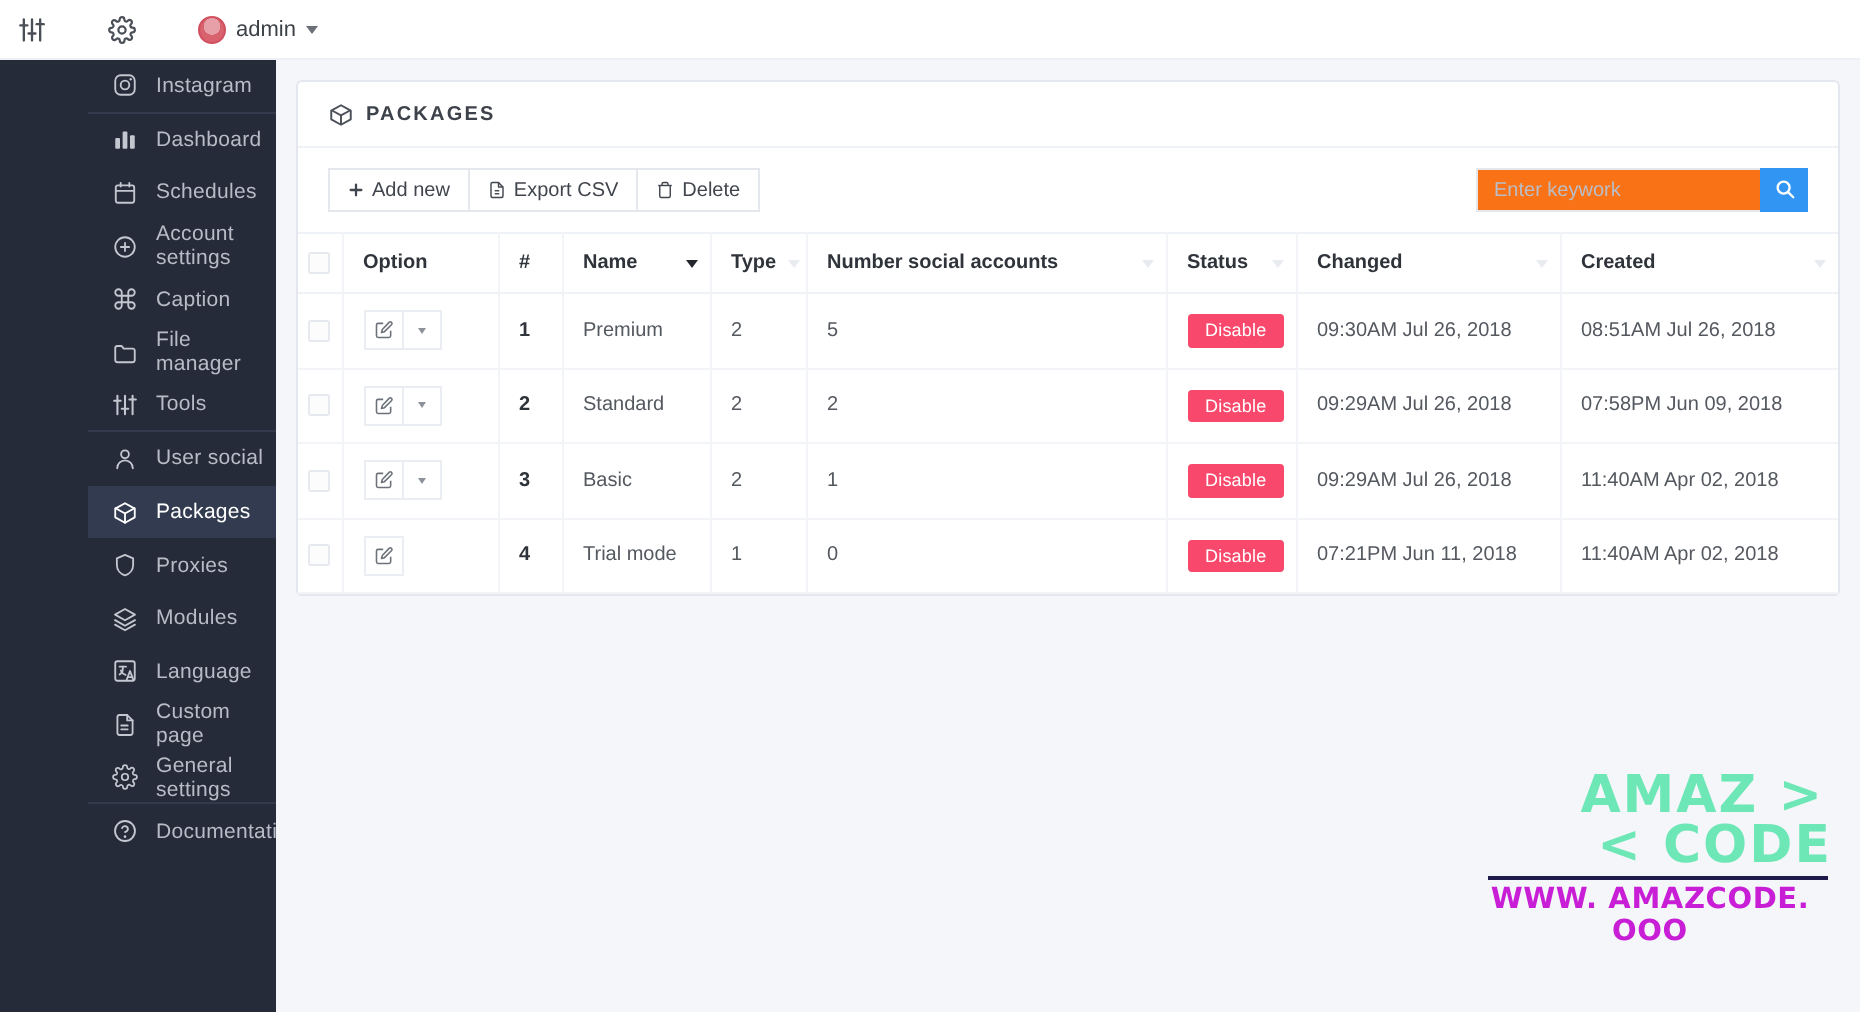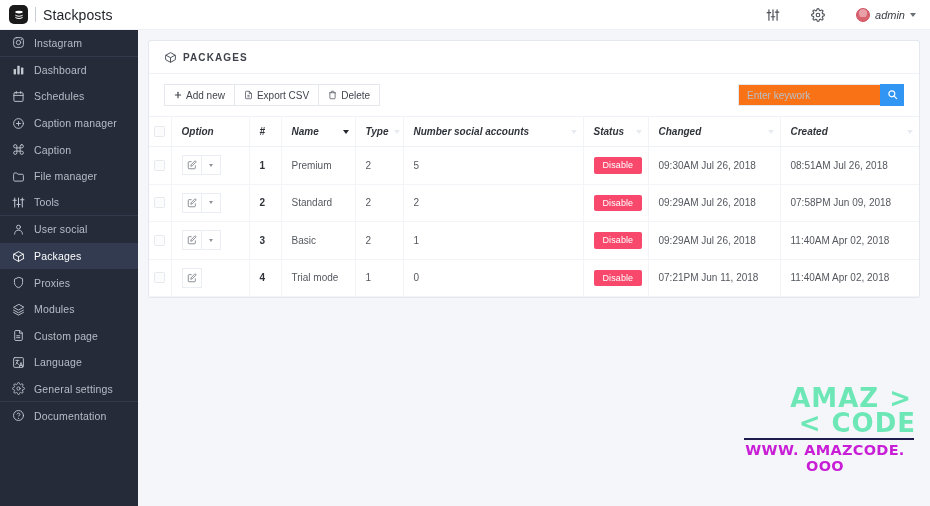--- a/index.html
+++ b/index.html
@@ -20,21 +20,21 @@
   }
   .brand { display: flex; align-items: center; gap: 7px; }
   .logo-mark {
     width: 19px; height: 19px; border-radius: 5px; background: #1a1a1a;
     display: flex; align-items: center; justify-content: center; flex-shrink: 0;
   }
   .logo-mark svg { display: block; }
   .brand-divider { width: 1px; height: 15px; background: #c9ced6; }
   .brand-name { font-size: 14px; color: #24262b; letter-spacing: .1px; }
 
-  .topbar-right { display: flex; align-items: center; gap: 31px; font-style: italic; }
+  .topbar-right { display: flex; align-items: center; gap: 31px; }
   .tb-icon { color: #4a4f57; display: flex; align-items: center; cursor: pointer; }
   .user-box { display: flex; align-items: center; gap: 5px; cursor: pointer; }
   .avatar {
     width: 14px; height: 14px; border-radius: 50%;
     background: radial-gradient(circle at 50% 35%, #e8a0a8 0 42%, #d9626f 43% 100%);
     border: 1px solid #d0505f;
   }
   .user-name { font-size: 11px; color: #3c4047; }
   .caret-down { width: 0; height: 0; border-left: 3.2px solid transparent;
     border-right: 3.2px solid transparent; border-top: 4px solid #6b7078; margin-top: 1px; }
@@ -43,21 +43,21 @@
   .body-wrap { flex: 1; display: flex; min-height: 0; }
 
   
   .sidebar {
     width: 138px; min-width: 138px; background: #262b3a; height: 476px;
     padding-top: 0; overflow: hidden;
   }
   .nav-item {
     display: flex; align-items: center; gap: 9px;
     height: 26.6px; padding-left: 11px; cursor: pointer;
-    color: #b7bcc6; font-size: 10.5px; letter-spacing: .15px;
+    color: #b7bcc6; font-size: 10.5px; letter-spacing: .15px; margin-left: 44px;
   }
   .nav-item.sep-after { border-bottom: 1px solid #343a4b; }
   .nav-item.active { background: #323b4f; color: #ffffff; }
   .nav-item .ic { width: 14px; height: 14px; display: flex; align-items: center;
     justify-content: center; color: #c2c7d0; flex-shrink: 0; }
   .nav-item.active .ic { color: #ffffff; }
   .nav-item svg { display: block; }
 
   
   .main { flex: 1; position: relative; background: #f4f6fa; padding: 11px 11px 0 11px; min-width: 0; }
@@ -102,21 +102,21 @@
     padding: 9px 0 9px 0; border-top: 1px solid #eef1f5; border-bottom: 1px solid #eef1f5;
     border-right: 1px solid #f2f4f7; vertical-align: middle; position: relative;
   }
   table.data td {
     font-size: 10px; color: #54585f; padding: 0;
     border-bottom: 1px solid #f2f4f7; border-right: 1px solid #f2f4f7;
     height: 37.5px; vertical-align: middle;
   }
   table.data th:last-child, table.data td:last-child { border-right: none; }
   .cell-pad { padding-left: 10px; }
-  .th-inner { display: flex; align-items: center; justify-content: space-between; padding-left: 10px; padding-right: 6px; font-style: italic; }
+  .th-inner { display: flex; align-items: center; justify-content: space-between; padding-left: 10px; padding-right: 6px; }
   .sort-caret { width: 0; height: 0; border-left: 3.2px solid transparent;
     border-right: 3.2px solid transparent; border-top: 4px solid #e8ebef; margin-left: 6px; flex-shrink: 0; }
   .sort-caret.on { border-top-color: #23262c; }
 
   .chk {
     width: 11px; height: 11px; border: 1px solid #e6e9ee; border-radius: 1.5px;
     background: #fcfcfd; display: inline-block; cursor: pointer;
   }
   .chk-wrap { display: flex; align-items: center; justify-content: center; }
 
@@ -155,31 +155,20 @@
     font-family: "DejaVu Sans", sans-serif; font-weight: bold;
     color: #c81ed6; font-size: 14.5px; letter-spacing: .3px; line-height: 16px;
   }
 </style>
 </head>
 <body>
 
 <div class="app">
 
   <div class="topbar">
-    <div class="brand">
-      <span class="logo-mark">
-        <svg width="12" height="12" viewBox="0 0 24 24" fill="#ffffff">
-          <ellipse cx="12" cy="6.2" rx="7.4" ry="2.9"></ellipse>
-          <path d="M4.6 10.6c0 1.6 3.3 2.9 7.4 2.9s7.4-1.3 7.4-2.9v1.9c0 1.6-3.3 2.9-7.4 2.9s-7.4-1.3-7.4-2.9z"></path>
-          <path d="M4.6 15.1c0 1.6 3.3 2.9 7.4 2.9s7.4-1.3 7.4-2.9V17c0 1.6-3.3 2.9-7.4 2.9S4.6 18.6 4.6 17z"></path>
-        </svg>
-      </span>
-      <span class="brand-divider"></span>
-      <span class="brand-name">Stackposts</span>
-    </div>
 
     <div class="topbar-right">
       <span class="tb-icon">
         <svg width="14" height="14" viewBox="0 0 24 24" fill="none" stroke="currentColor" stroke-width="2" stroke-linecap="round">
           <line x1="5" y1="3" x2="5" y2="21"></line>
             <line x1="12" y1="3" x2="12" y2="21"></line>
             <line x1="19" y1="3" x2="19" y2="21"></line>
           <line x1="2" y1="8" x2="8" y2="8"></line>
             <line x1="9" y1="15" x2="15" y2="15"></line>
             <line x1="16" y1="7" x2="22" y2="7"></line>
@@ -234,21 +223,21 @@
           <span>Schedules</span>
         </div>
         <div class="nav-item">
           <span class="ic">
             <svg width="13" height="13" viewBox="0 0 24 24" fill="none" stroke="currentColor" stroke-width="1.7" stroke-linecap="round" stroke-linejoin="round">
               <circle cx="12" cy="12" r="9"></circle>
               <line x1="12" y1="8.2" x2="12" y2="15.8"></line>
               <line x1="8.2" y1="12" x2="15.8" y2="12"></line>
             </svg>
           </span>
-          <span>Caption manager</span>
+          <span>Account settings</span>
         </div>
         <div class="nav-item">
           <span class="ic">
             <svg width="13" height="13" viewBox="0 0 24 24" fill="none" stroke="currentColor" stroke-width="1.7" stroke-linecap="round" stroke-linejoin="round">
               <path d="M18 3a3 3 0 0 0-3 3v12a3 3 0 1 0 3-3H6a3 3 0 1 0 3 3V6a3 3 0 1 0-3 3h12a3 3 0 0 0 0-6z"></path>
             </svg>
           </span>
           <span>Caption</span>
         </div>
         <div class="nav-item">
@@ -305,40 +294,40 @@
               <path d="M12 2.8 2.8 8 12 13.2 21.2 8z"></path>
               <path d="M2.8 13 12 18.2 21.2 13"></path>
               <path d="M2.8 17.2 12 22.4l9.2-5.2"></path>
             </svg>
           </span>
           <span>Modules</span>
         </div>
         <div class="nav-item">
           <span class="ic">
             <svg width="13" height="13" viewBox="0 0 24 24" fill="none" stroke="currentColor" stroke-width="1.7" stroke-linecap="round" stroke-linejoin="round">
-              <path d="M14 2.8H7a2 2 0 0 0-2 2v14.4a2 2 0 0 0 2 2h10a2 2 0 0 0 2-2V7.8z"></path>
-              <polyline points="14 2.8 14 7.8 19 7.8"></polyline>
-              <line x1="8.5" y1="12.5" x2="14.5" y2="12.5"></line>
-              <line x1="8.5" y1="16" x2="14.5" y2="16"></line>
-            </svg>
-          </span>
-          <span>Custom page</span>
-        </div>
-        <div class="nav-item">
-          <span class="ic">
-            <svg width="13" height="13" viewBox="0 0 24 24" fill="none" stroke="currentColor" stroke-width="1.7" stroke-linecap="round" stroke-linejoin="round">
               <rect x="3" y="3" width="18" height="18" rx="2"></rect>
               <path d="M7 8h6"></path>
               <path d="M10 8v1.6c0 2.4-1.3 4.5-3 5.6"></path>
               <path d="M8.2 11.6c.9 2 2.5 3.4 4.3 4"></path>
               <path d="M13.6 20l3-8 3 8"></path>
               <path d="M14.6 17.6h4"></path>
             </svg>
           </span>
           <span>Language</span>
+        </div>
+        <div class="nav-item">
+          <span class="ic">
+            <svg width="13" height="13" viewBox="0 0 24 24" fill="none" stroke="currentColor" stroke-width="1.7" stroke-linecap="round" stroke-linejoin="round">
+              <path d="M14 2.8H7a2 2 0 0 0-2 2v14.4a2 2 0 0 0 2 2h10a2 2 0 0 0 2-2V7.8z"></path>
+              <polyline points="14 2.8 14 7.8 19 7.8"></polyline>
+              <line x1="8.5" y1="12.5" x2="14.5" y2="12.5"></line>
+              <line x1="8.5" y1="16" x2="14.5" y2="16"></line>
+            </svg>
+          </span>
+          <span>Custom page</span>
         </div>
         <div class="nav-item sep-after">
           <span class="ic">
             <svg width="13" height="13" viewBox="0 0 24 24" fill="none" stroke="currentColor" stroke-width="1.6" stroke-linecap="round" stroke-linejoin="round">
               <circle cx="12" cy="12" r="3"></circle>
               <path d="M19.4 15a1.6 1.6 0 0 0 .3 1.8l.1.1a2 2 0 1 1-2.8 2.8l-.1-.1a1.6 1.6 0 0 0-1.8-.3 1.6 1.6 0 0 0-1 1.5V21a2 2 0 1 1-4 0v-.1A1.6 1.6 0 0 0 9 19.4a1.6 1.6 0 0 0-1.8.3l-.1.1a2 2 0 1 1-2.8-2.8l.1-.1a1.6 1.6 0 0 0 .3-1.8 1.6 1.6 0 0 0-1.5-1H3a2 2 0 1 1 0-4h.1A1.6 1.6 0 0 0 4.6 9a1.6 1.6 0 0 0-.3-1.8l-.1-.1a2 2 0 1 1 2.8-2.8l.1.1a1.6 1.6 0 0 0 1.8.3H9a1.6 1.6 0 0 0 1-1.5V3a2 2 0 1 1 4 0v.1a1.6 1.6 0 0 0 1 1.5 1.6 1.6 0 0 0 1.8-.3l.1-.1a2 2 0 1 1 2.8 2.8l-.1.1a1.6 1.6 0 0 0-.3 1.8V9a1.6 1.6 0 0 0 1.5 1H21a2 2 0 1 1 0 4h-.1a1.6 1.6 0 0 0-1.5 1z"></path>
             </svg>
           </span>
           <span>General settings</span>
         </div>

